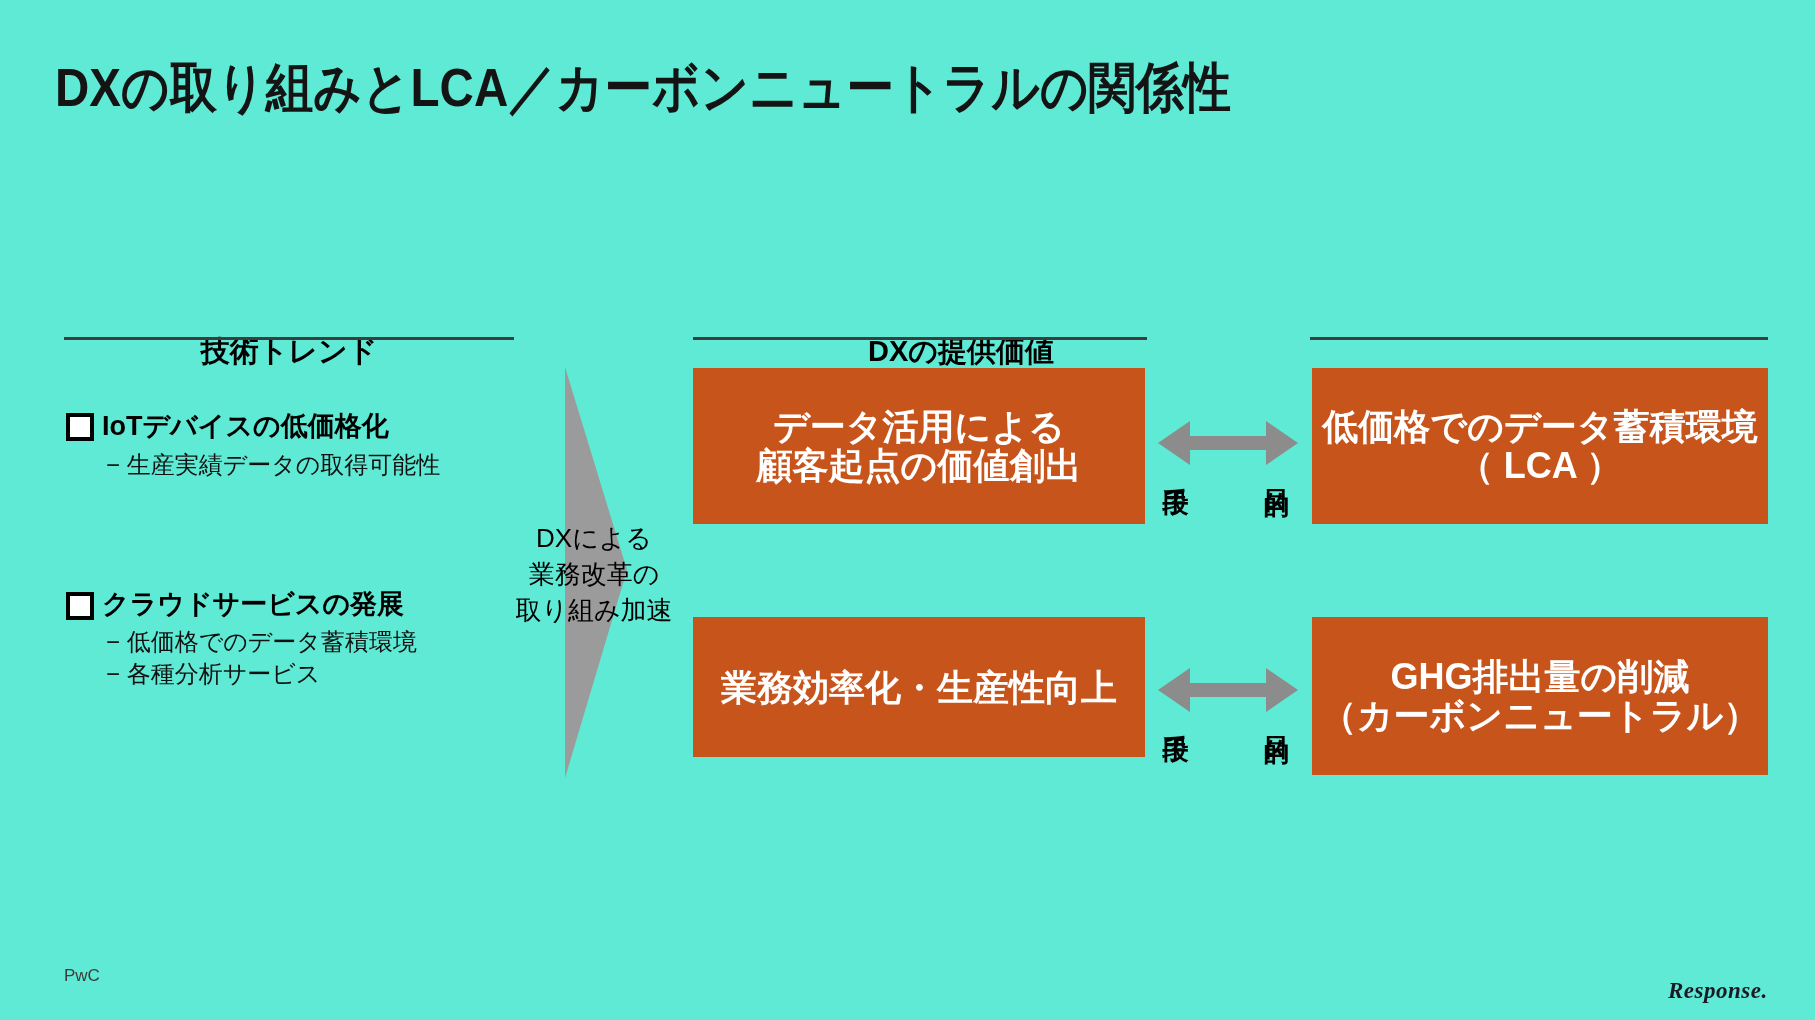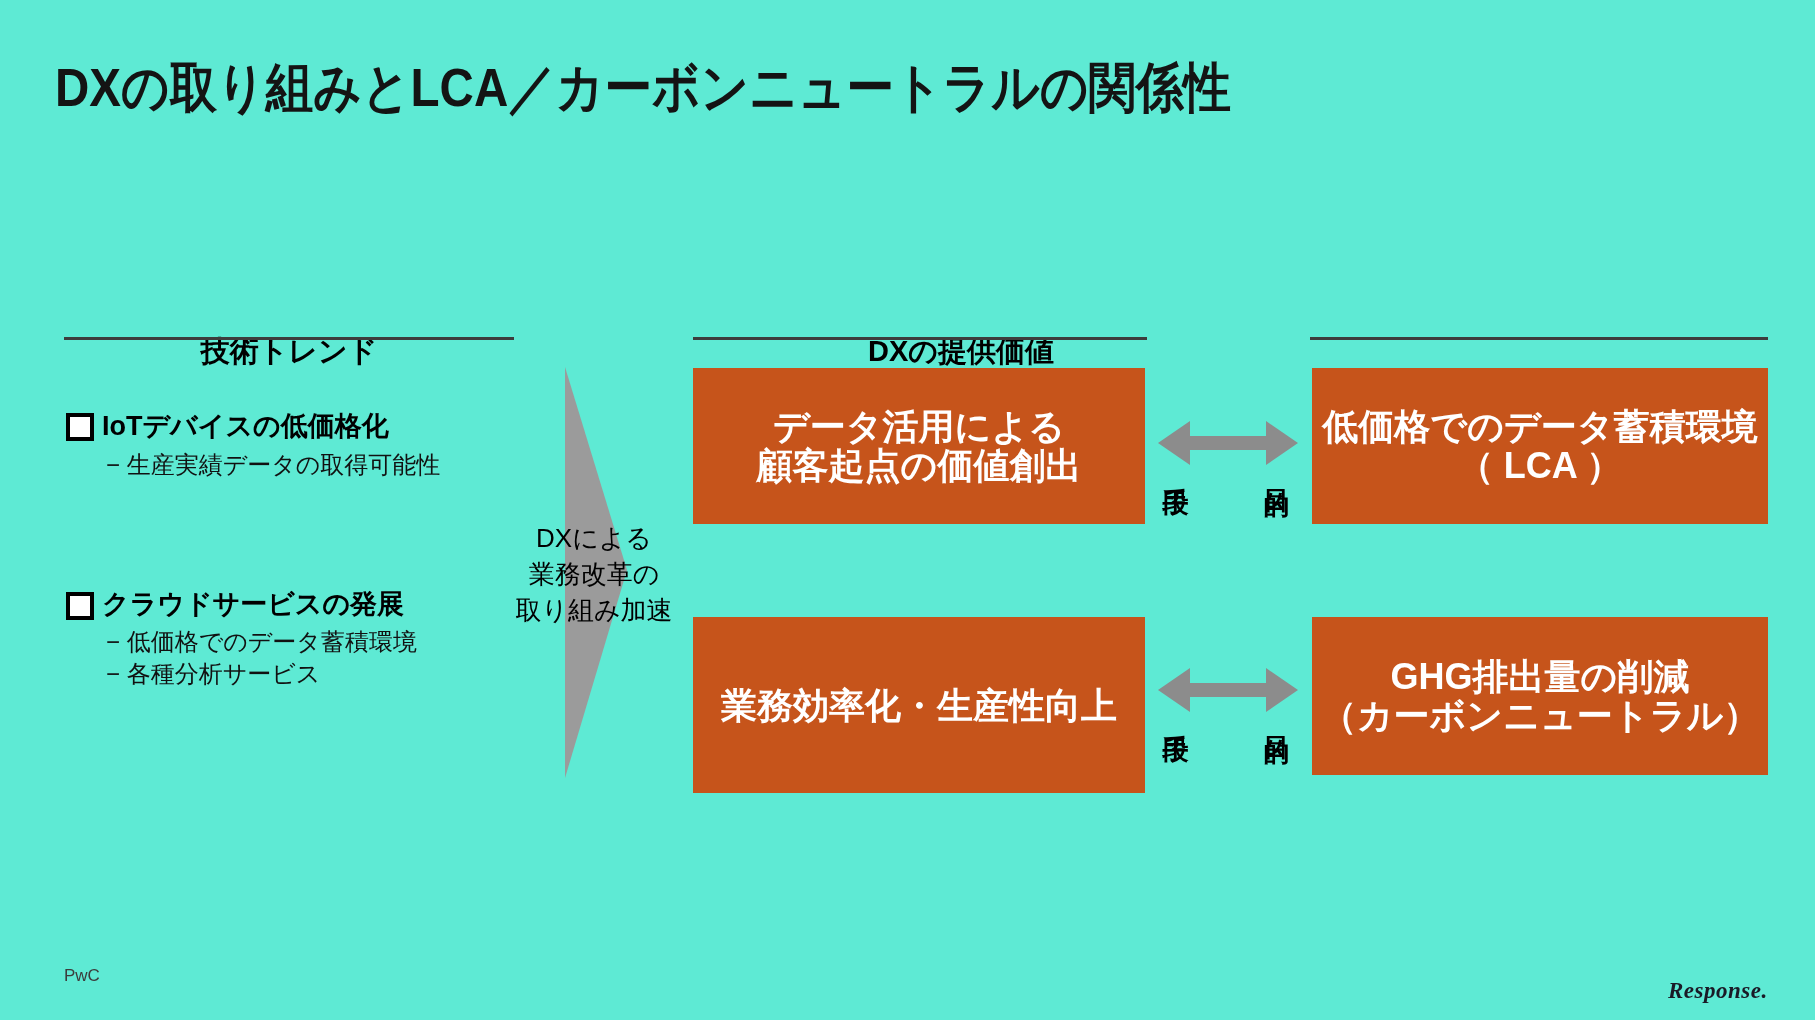--- a/index.html
+++ b/index.html
@@ -33,21 +33,21 @@
     font-size:26px; line-height:36px; font-weight:400; color:#000;margin-top:32px;
   }
 
   .obox {
     background:var(--accent,#C6541B); color:#fff;
     display:flex; flex-direction:column; align-items:center; justify-content:center;
     text-align:center; font-size:36px; font-weight:700; line-height:39px; white-space:nowrap;
   }
   .obox.dx1 { left:693px;  top:368px; width:452px; height:156px; }
   .obox.p1  { left:1312px; top:368px; width:456px; height:156px; }
-  .obox.dx2 { left:693px;  top:617px; width:452px; height:176px; }
+  .obox.dx2 { left:693px;  top:617px; width:452px; height:140px; }
   .obox.p2  { left:1312px; top:617px; width:456px; height:158px; }
 
   .arrow-svg { width:140px; height:44px; color:var(--arrow-gray,#8C8C8C); display:block; }
   .tri-svg { width:63px; height:412px; color:var(--shape-gray,#9B9B9B); display:block; }
 
   .vlabel {
     writing-mode:vertical-rl; text-orientation:upright;
     font-size:26px; font-weight:700; line-height:26px; letter-spacing:3px; color:#000;
   }
 

